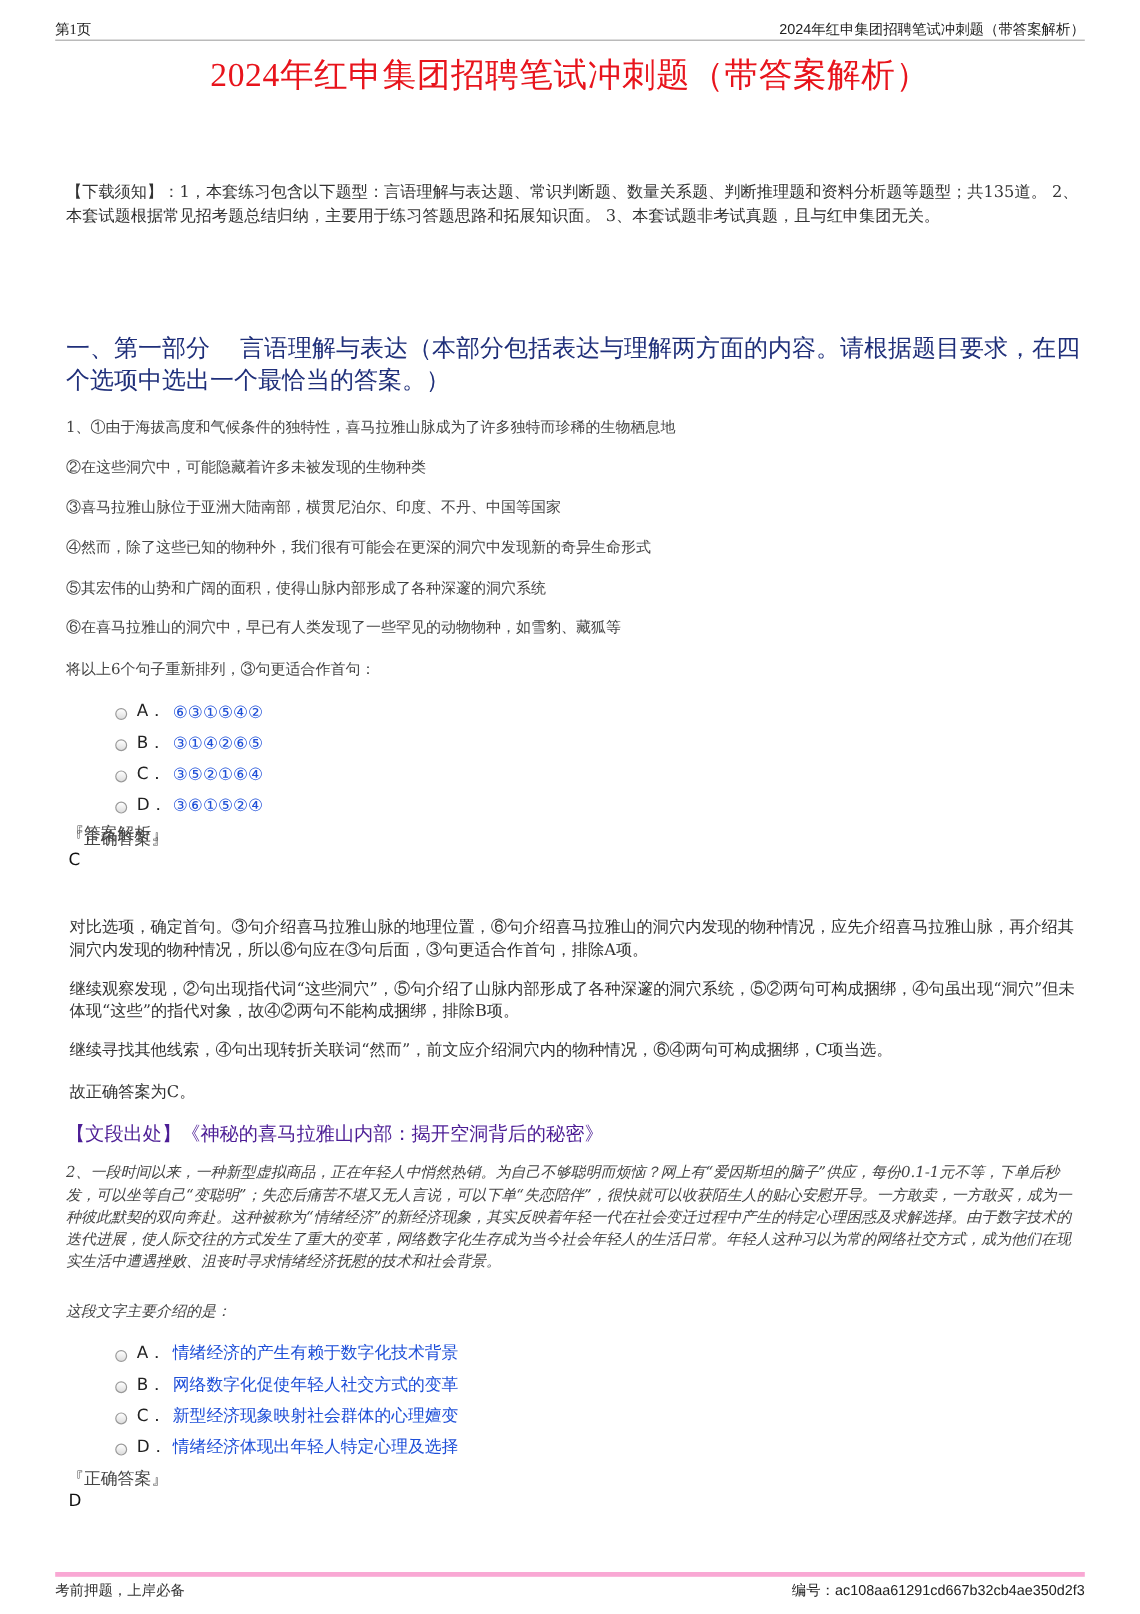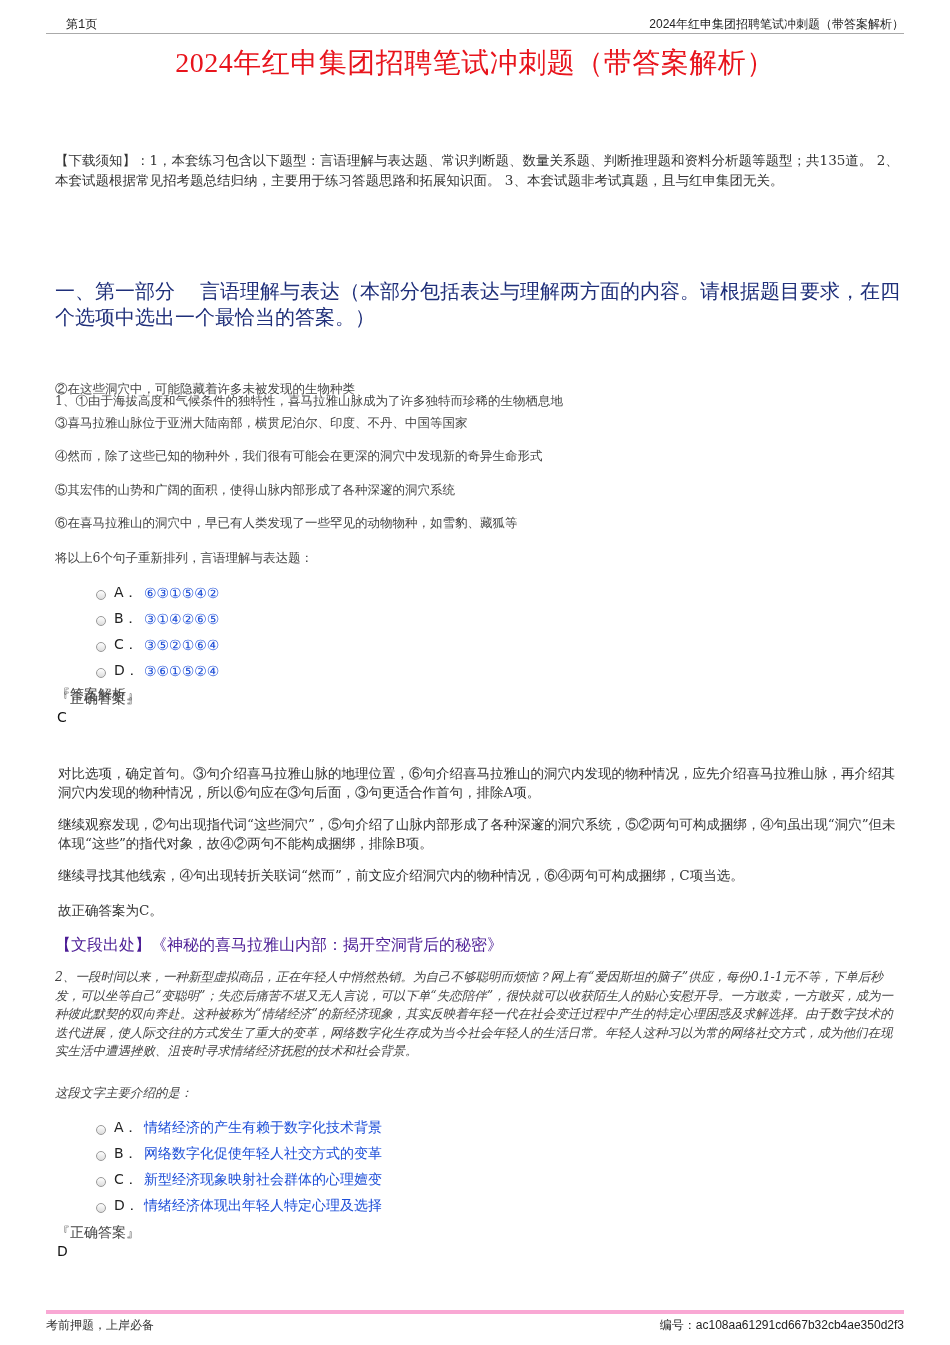--- a/index.html
+++ b/index.html
@@ -1,20 +1,20 @@
 <!DOCTYPE html>
 <html><head>
 <meta charset="utf-8">
 <style>
   * { box-sizing: border-box; margin: 0; padding: 0; }
   html, body { width: 950px; height: 1345px; background: #ffffff; overflow: hidden; }
   body { position: relative; font-family: "DejaVu Serif", "Liberation Serif", serif; color: #333333; }
 
   .header { position: absolute; left: 46px; top: 14px; width: 858px; height: 20px; border-bottom: 1px solid #aaaaaa; }
-  .header .left { position: absolute; left: 0; top: 2px; font-size: 12px; color: #222; font-family: Liberation Mono, monospace; margin-left: 20px; }
+  .header .left { position: absolute; left: 0; top: 2px; font-size: 12px; color: #222; font-family: Liberation Serif, serif; }
   .header .right { position: absolute; right: 0; top: 2px; font-size: 12px; color: #222; font-family: "Liberation Sans", sans-serif; }
 
   .title { position: absolute; left: 0; top: 44px; width: 950px; text-align: center; font-size: 28px; color: #e8141c; font-family: "Liberation Serif", serif; letter-spacing: 0.5px; }
 
   .notice { position: absolute; left: 55px; top: 150px; width: 845px; font-size: 13.5px; line-height: 20px; color: #333; }
 
   .section-heading { position: absolute; left: 55px; top: 278px; width: 845px; font-size: 20px; line-height: 26px; color: #1f2f7a; font-family: "Liberation Serif", serif; }
 
   .q-line { position: absolute; left: 55px; font-size: 12.5px; color: #444; white-space: nowrap; }
 
@@ -43,27 +43,27 @@
   <span class="left">第1页</span>
   <span class="right">2024年红申集团招聘笔试冲刺题（带答案解析）</span>
 </div>
 
 <div class="title">2024年红申集团招聘笔试冲刺题（带答案解析）</div>
 
 <div class="notice">【下载须知】：1，本套练习包含以下题型：言语理解与表达题、常识判断题、数量关系题、判断推理题和资料分析题等题型；共135道。 2、本套试题根据常见招考题总结归纳，主要用于练习答题思路和拓展知识面。 3、本套试题非考试真题，且与红申集团无关。</div>
 
 <div class="section-heading">一、第一部分　 言语理解与表达（本部分包括表达与理解两方面的内容。请根据题目要求，在四个选项中选出一个最恰当的答案。）</div>
 
-<div class="q-line" style="top:348px;margin-top:45px;">1、①由于海拔高度和气候条件的独特性，喜马拉雅山脉成为了许多独特而珍稀的生物栖息地</div>
+<div class="q-line" style="top:348px;">1、①由于海拔高度和气候条件的独特性，喜马拉雅山脉成为了许多独特而珍稀的生物栖息地</div>
 <div class="q-line" style="top:381px;">②在这些洞穴中，可能隐藏着许多未被发现的生物种类</div>
 <div class="q-line" style="top:415px;">③喜马拉雅山脉位于亚洲大陆南部，横贯尼泊尔、印度、不丹、中国等国家</div>
 <div class="q-line" style="top:448px;">④然而，除了这些已知的物种外，我们很有可能会在更深的洞穴中发现新的奇异生命形式</div>
 <div class="q-line" style="top:482px;">⑤其宏伟的山势和广阔的面积，使得山脉内部形成了各种深邃的洞穴系统</div>
 <div class="q-line" style="top:515px;">⑥在喜马拉雅山的洞穴中，早已有人类发现了一些罕见的动物物种，如雪豹、藏狐等</div>
-<div class="q-line" style="top:550px;">将以上6个句子重新排列，言语理解与表达题：</div>
+<div class="q-line" style="top:550px;">将以上6个句子重新排列，③句更适合作首句：</div>
 
 <div class="opt" style="top:583px;">
   <span class="radio"></span>
   <span class="letter">A．</span>
   <span class="text">⑥③①⑤④②</span>
 </div>
 <div class="opt" style="top:609px;">
   <span class="radio"></span>
   <span class="letter">B．</span>
   <span class="text">③①④②⑥⑤</span>

